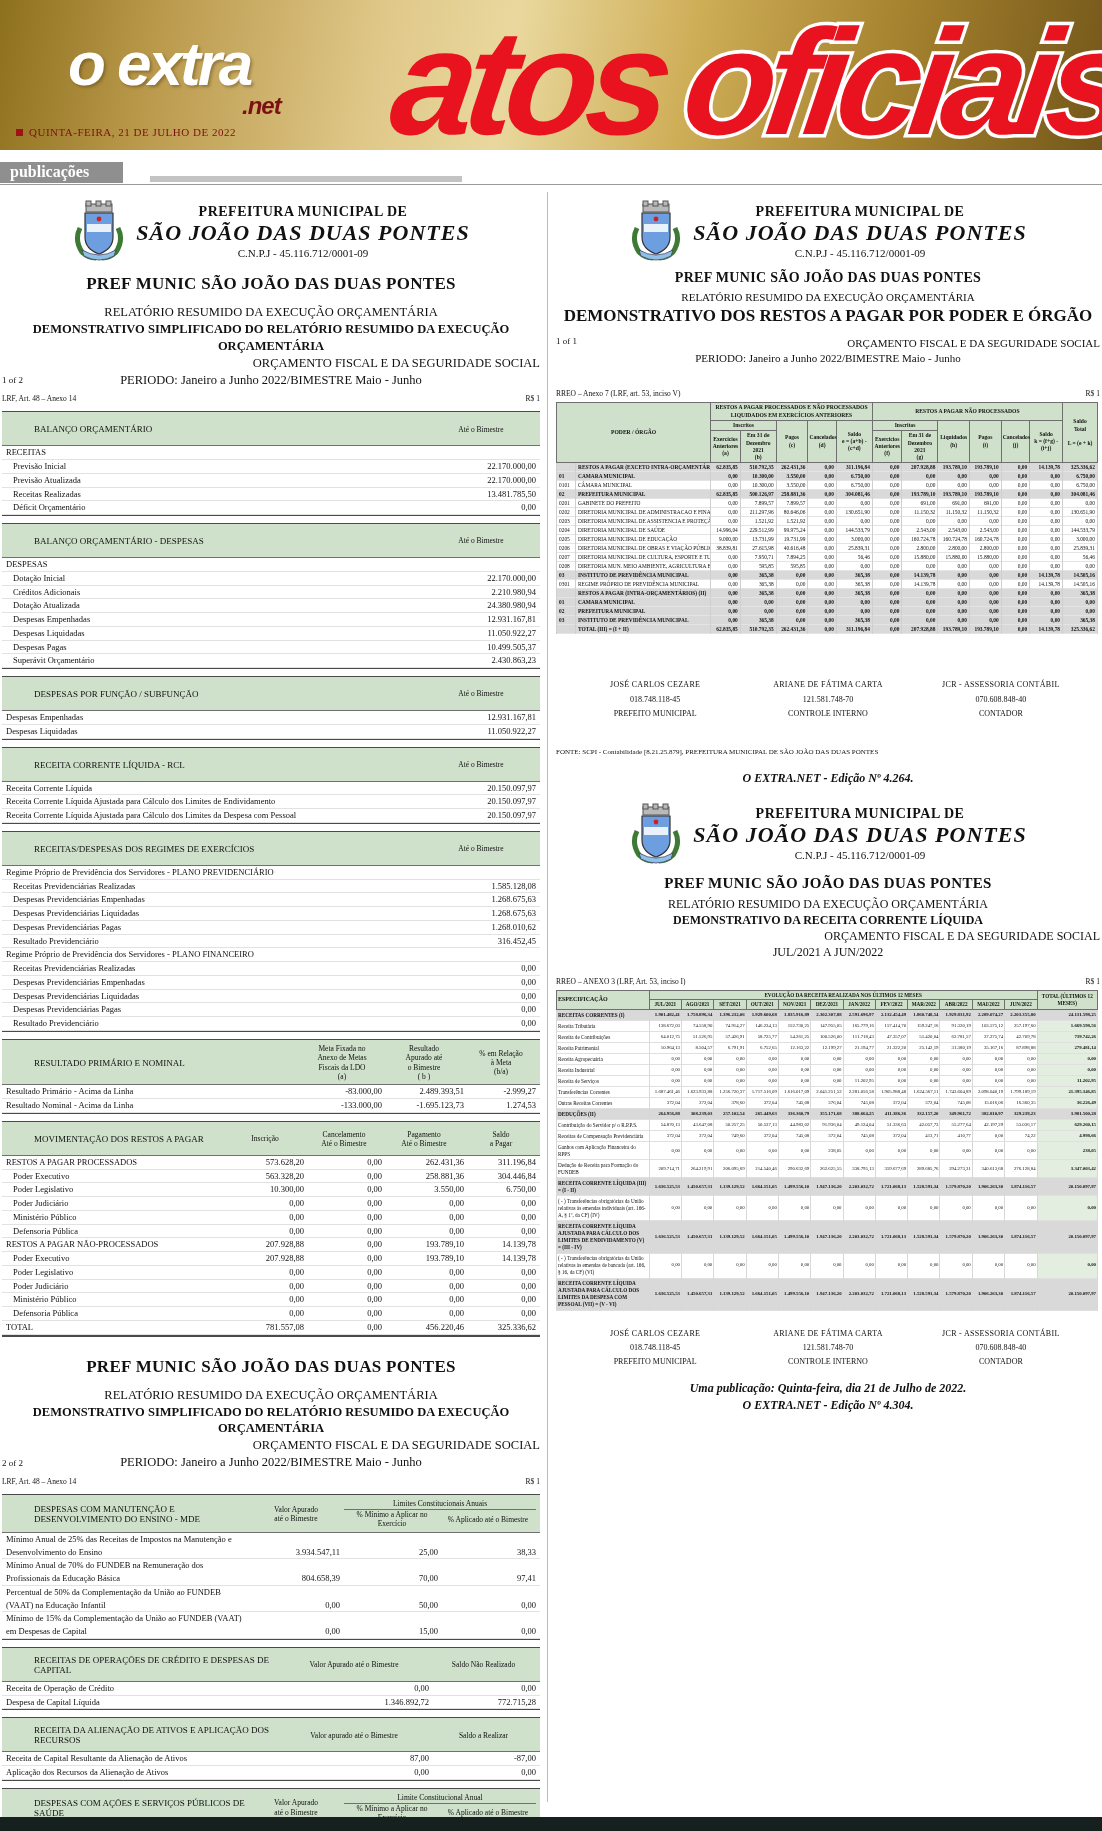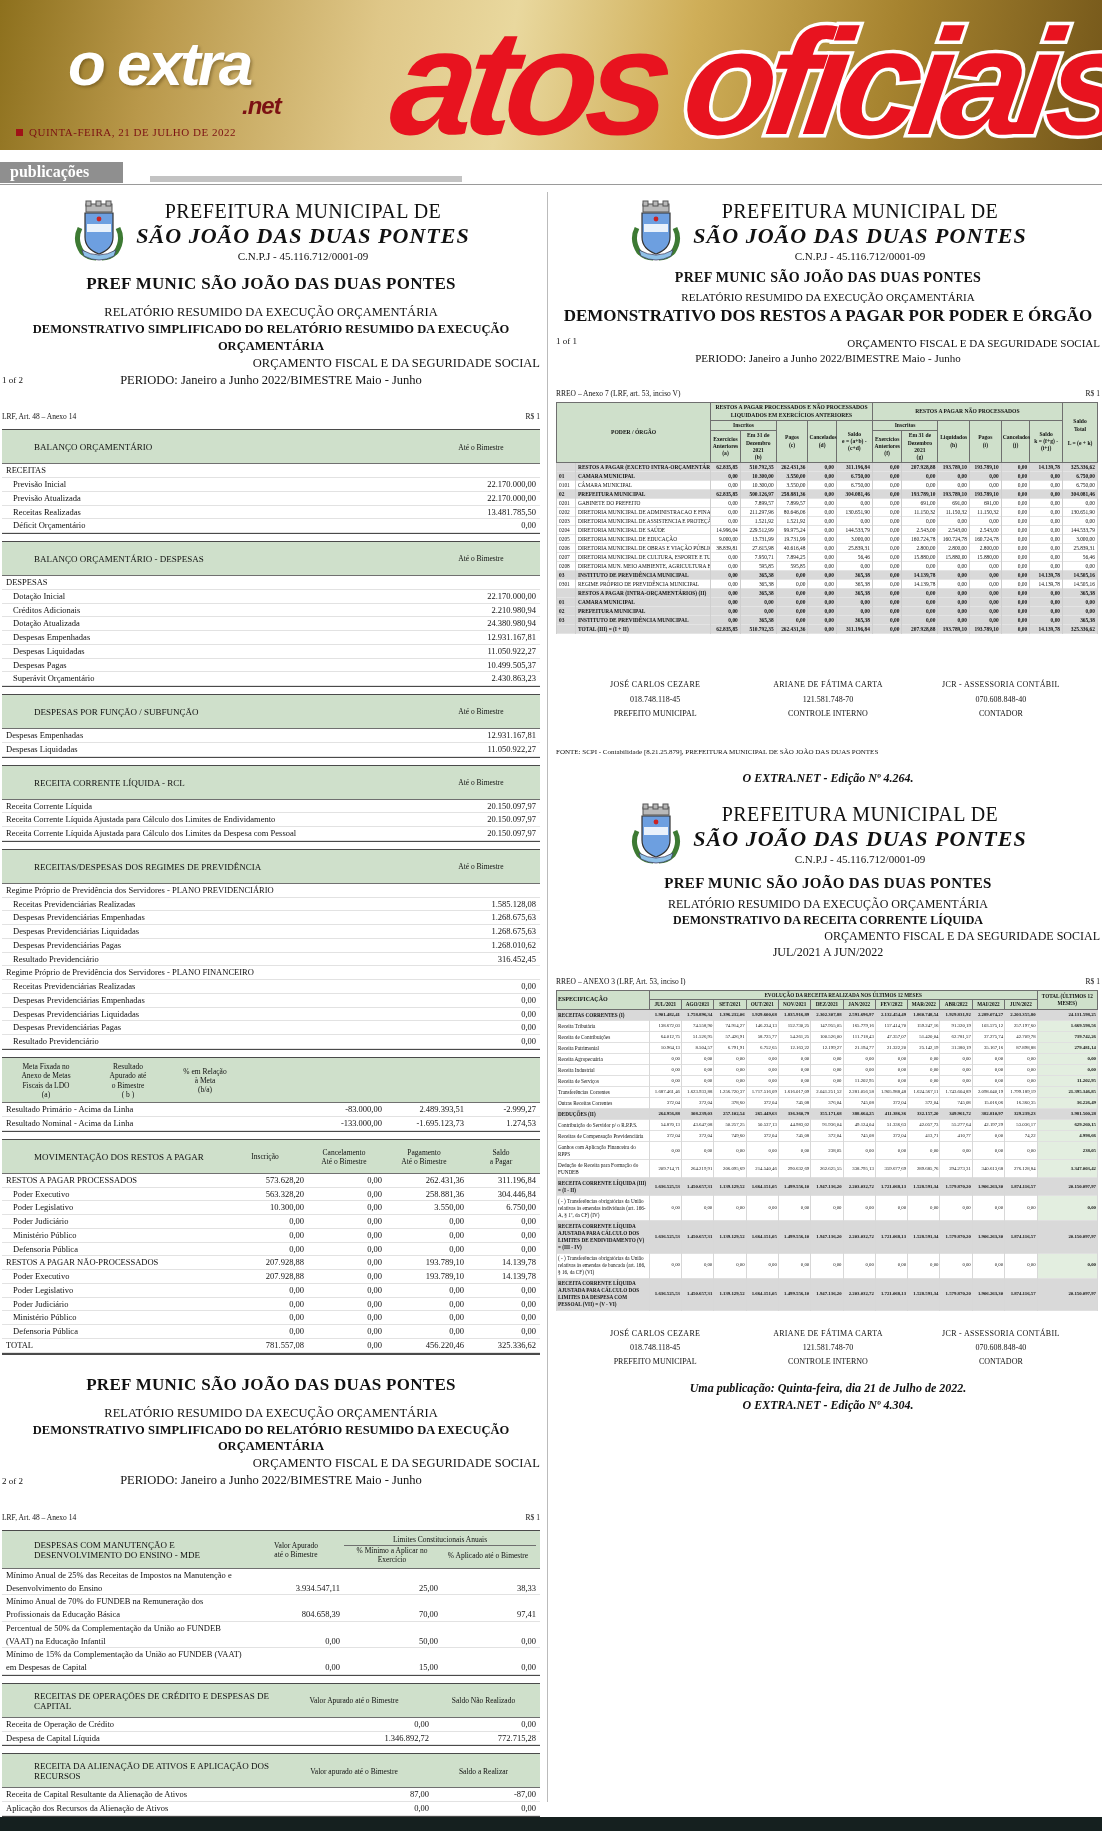--- a/index.html
+++ b/index.html
@@ -24,31 +24,31 @@
   .pub-bar{position:absolute;left:150px;top:16px;height:6px;width:312px;background:#c3c3c3;}
   
   .cols{position:absolute;left:0;top:192px;width:1102px;}
   .col-left{position:absolute;left:2px;top:0;width:538px;}
   .col-right{position:absolute;left:556px;top:0;width:544px;}
   .vdivider{position:absolute;left:547px;top:0;width:1px;height:1610px;background:#bbb;}
   
   .doc-head{display:flex;justify-content:center;align-items:center;gap:10px;margin-top:8px;}
   .crest{flex:0 0 auto;}
   .doc-head-text{text-align:center;}
-  .org-line1{font-weight:normal;font-size:20px;letter-spacing:.5px;}
+  .org-line1{font-weight:bold;font-size:14px;letter-spacing:.5px;}
   .org-name{font-weight:bold;font-style:italic;font-size:22px;letter-spacing:1px;}
   .org-cnpj{font-size:11px;margin-top:1px;}
   .muni-title{text-align:center;font-weight:bold;font-size:17px;margin-top:12px;letter-spacing:.3px;}
   .subtitles{text-align:center;margin-top:10px;line-height:1.35;position:relative;}
   .sub1{font-size:12.5px;}
   .sub2{font-size:12.5px;font-weight:bold;}
   .sub3{font-size:12.5px;text-align:right;}
   .sub4{font-size:12.5px;}
   .page-label{position:absolute;left:0;bottom:2px;font-size:9px;}
-  .anexo-row{display:flex;justify-content:space-between;font-size:7.5px;margin-top:24px;
+  .anexo-row{display:flex;justify-content:space-between;font-size:7.5px;margin-top:6px;
     padding-bottom:1px;}
   
   .sec{margin-top:7px;border-top:1.5px solid #4a4a4a;}
   .sec-head{display:flex;align-items:stretch;background:#cfe0cb;border-bottom:1px solid #707070;
     padding:4px 4px 3px 4px;min-height:26px;}
   .sec-title{flex:1;font-size:9px;padding-left:28px;display:flex;align-items:center;}
   .sec-cols{display:flex;align-items:flex-end;gap:2px;}
   .sh-col{font-size:7.5px;text-align:center;white-space:pre-line;line-height:1.25;align-self:center;}
   .sh-group{display:flex;flex-direction:column;}
   .sh-gt{font-size:7.5px;text-align:center;border-bottom:1px solid #707070;padding-bottom:1px;}
@@ -291,21 +291,21 @@
             <div class="sec-row">
               <div class="rl">Receita Corrente Líquida Ajustada para Cálculo dos Limites da Despesa com Pessoal</div>
               <div class="rv">
                 <div class="cell" style="width:110px">20.150.097,97</div>
               </div>
             </div>
             <div class="sec-endline"></div>
           </div>
           <div class="sec">
             <div class="sec-head">
-              <div class="sec-title">RECEITAS/DESPESAS DOS REGIMES DE PREVIDÊNCIA</div>
+              <div class="sec-title">RECEITAS/DESPESAS DOS REGIMES DE EXERCÍCIOS</div>
               <div class="sec-cols">
                 <div class="sh-col" style="width:110px">Até o Bimestre</div>
               </div>
             </div>
             <div class="sec-row">
               <div class="rl">Regime Próprio de Previdência dos Servidores - PLANO PREVIDENCIÁRIO</div>
               <div class="rv">
                 <div class="cell" style="width:110px"></div>
               </div>
             </div>
@@ -372,20 +372,21 @@
             <div class="sec-row">
               <div class="rl ind">Resultado Previdenciário</div>
               <div class="rv">
                 <div class="cell" style="width:110px">0,00</div>
               </div>
             </div>
             <div class="sec-endline"></div>
           </div>
           <div class="sec">
             <div class="sec-head">
+              <div class="sec-title">RESULTADO PRIMÁRIO E NOMINAL</div>
               <div class="sec-cols">
                 <div class="sh-col" style="width:80px">Meta Fixada no
 Anexo de Metas
 Fiscais da LDO
 (a)</div>
                 <div class="sh-col" style="width:80px">Resultado
 Apurado até
 o Bimestre
 ( b )</div>
                 <div class="sh-col" style="width:70px">% em Relação

